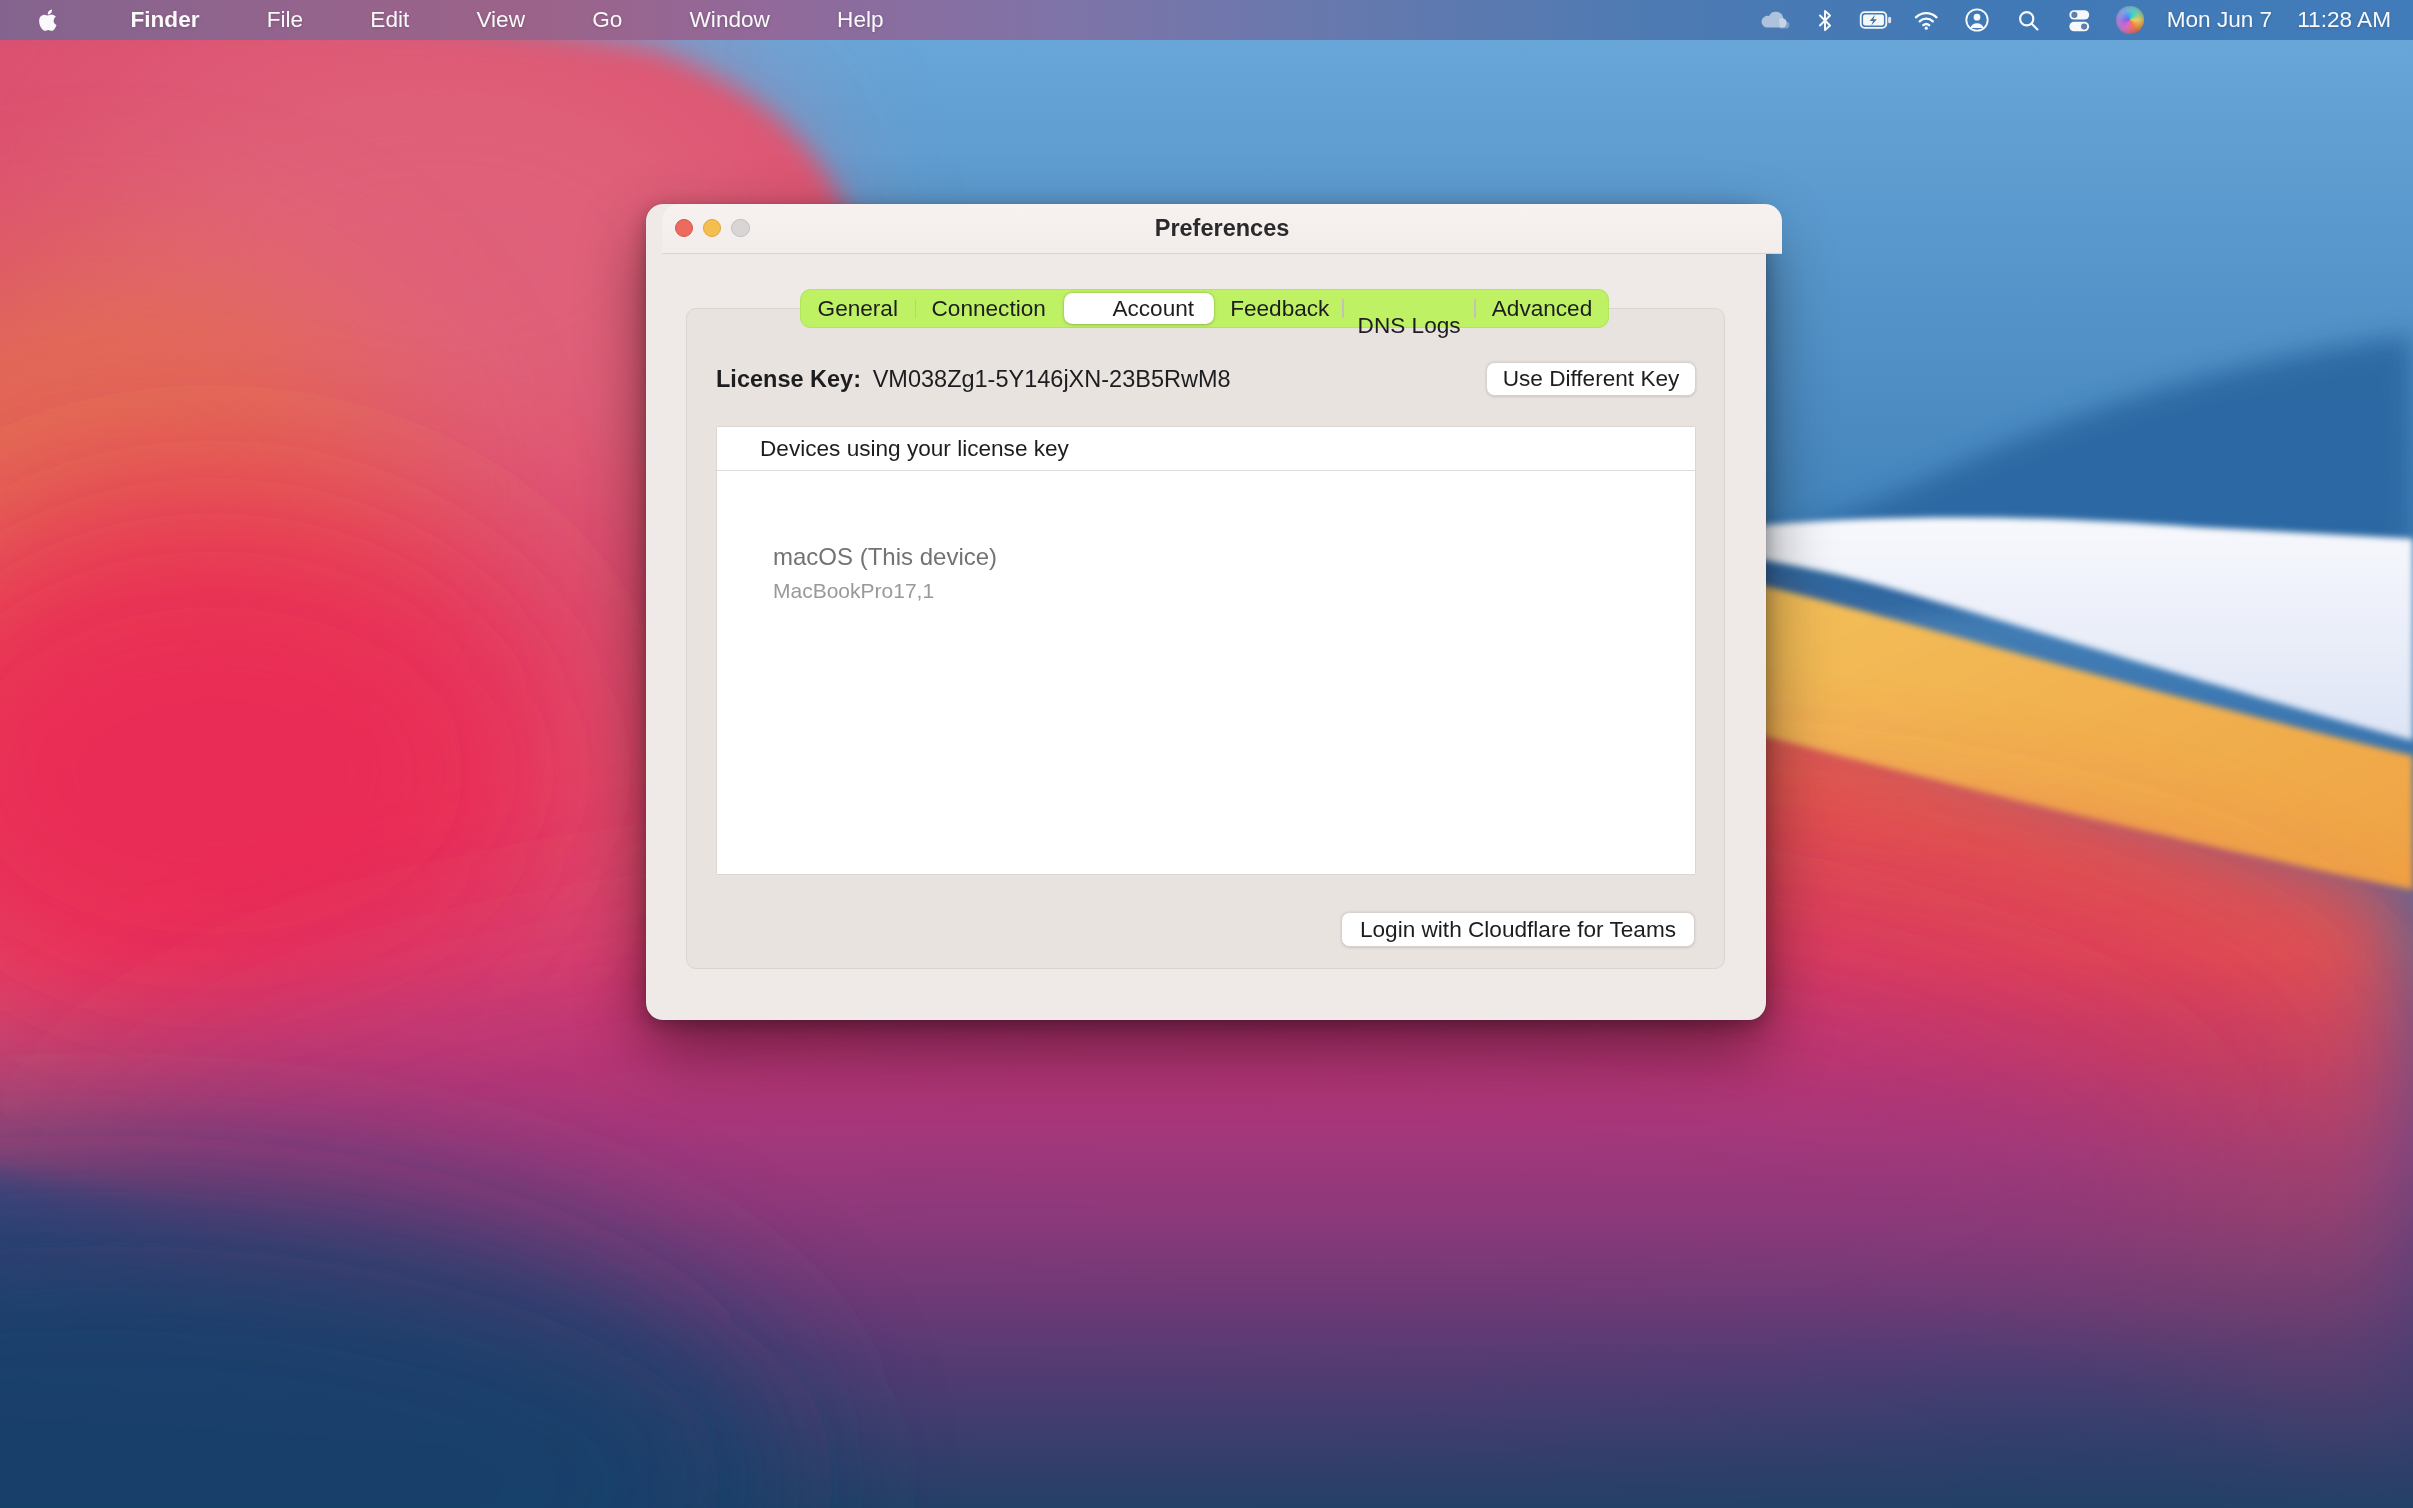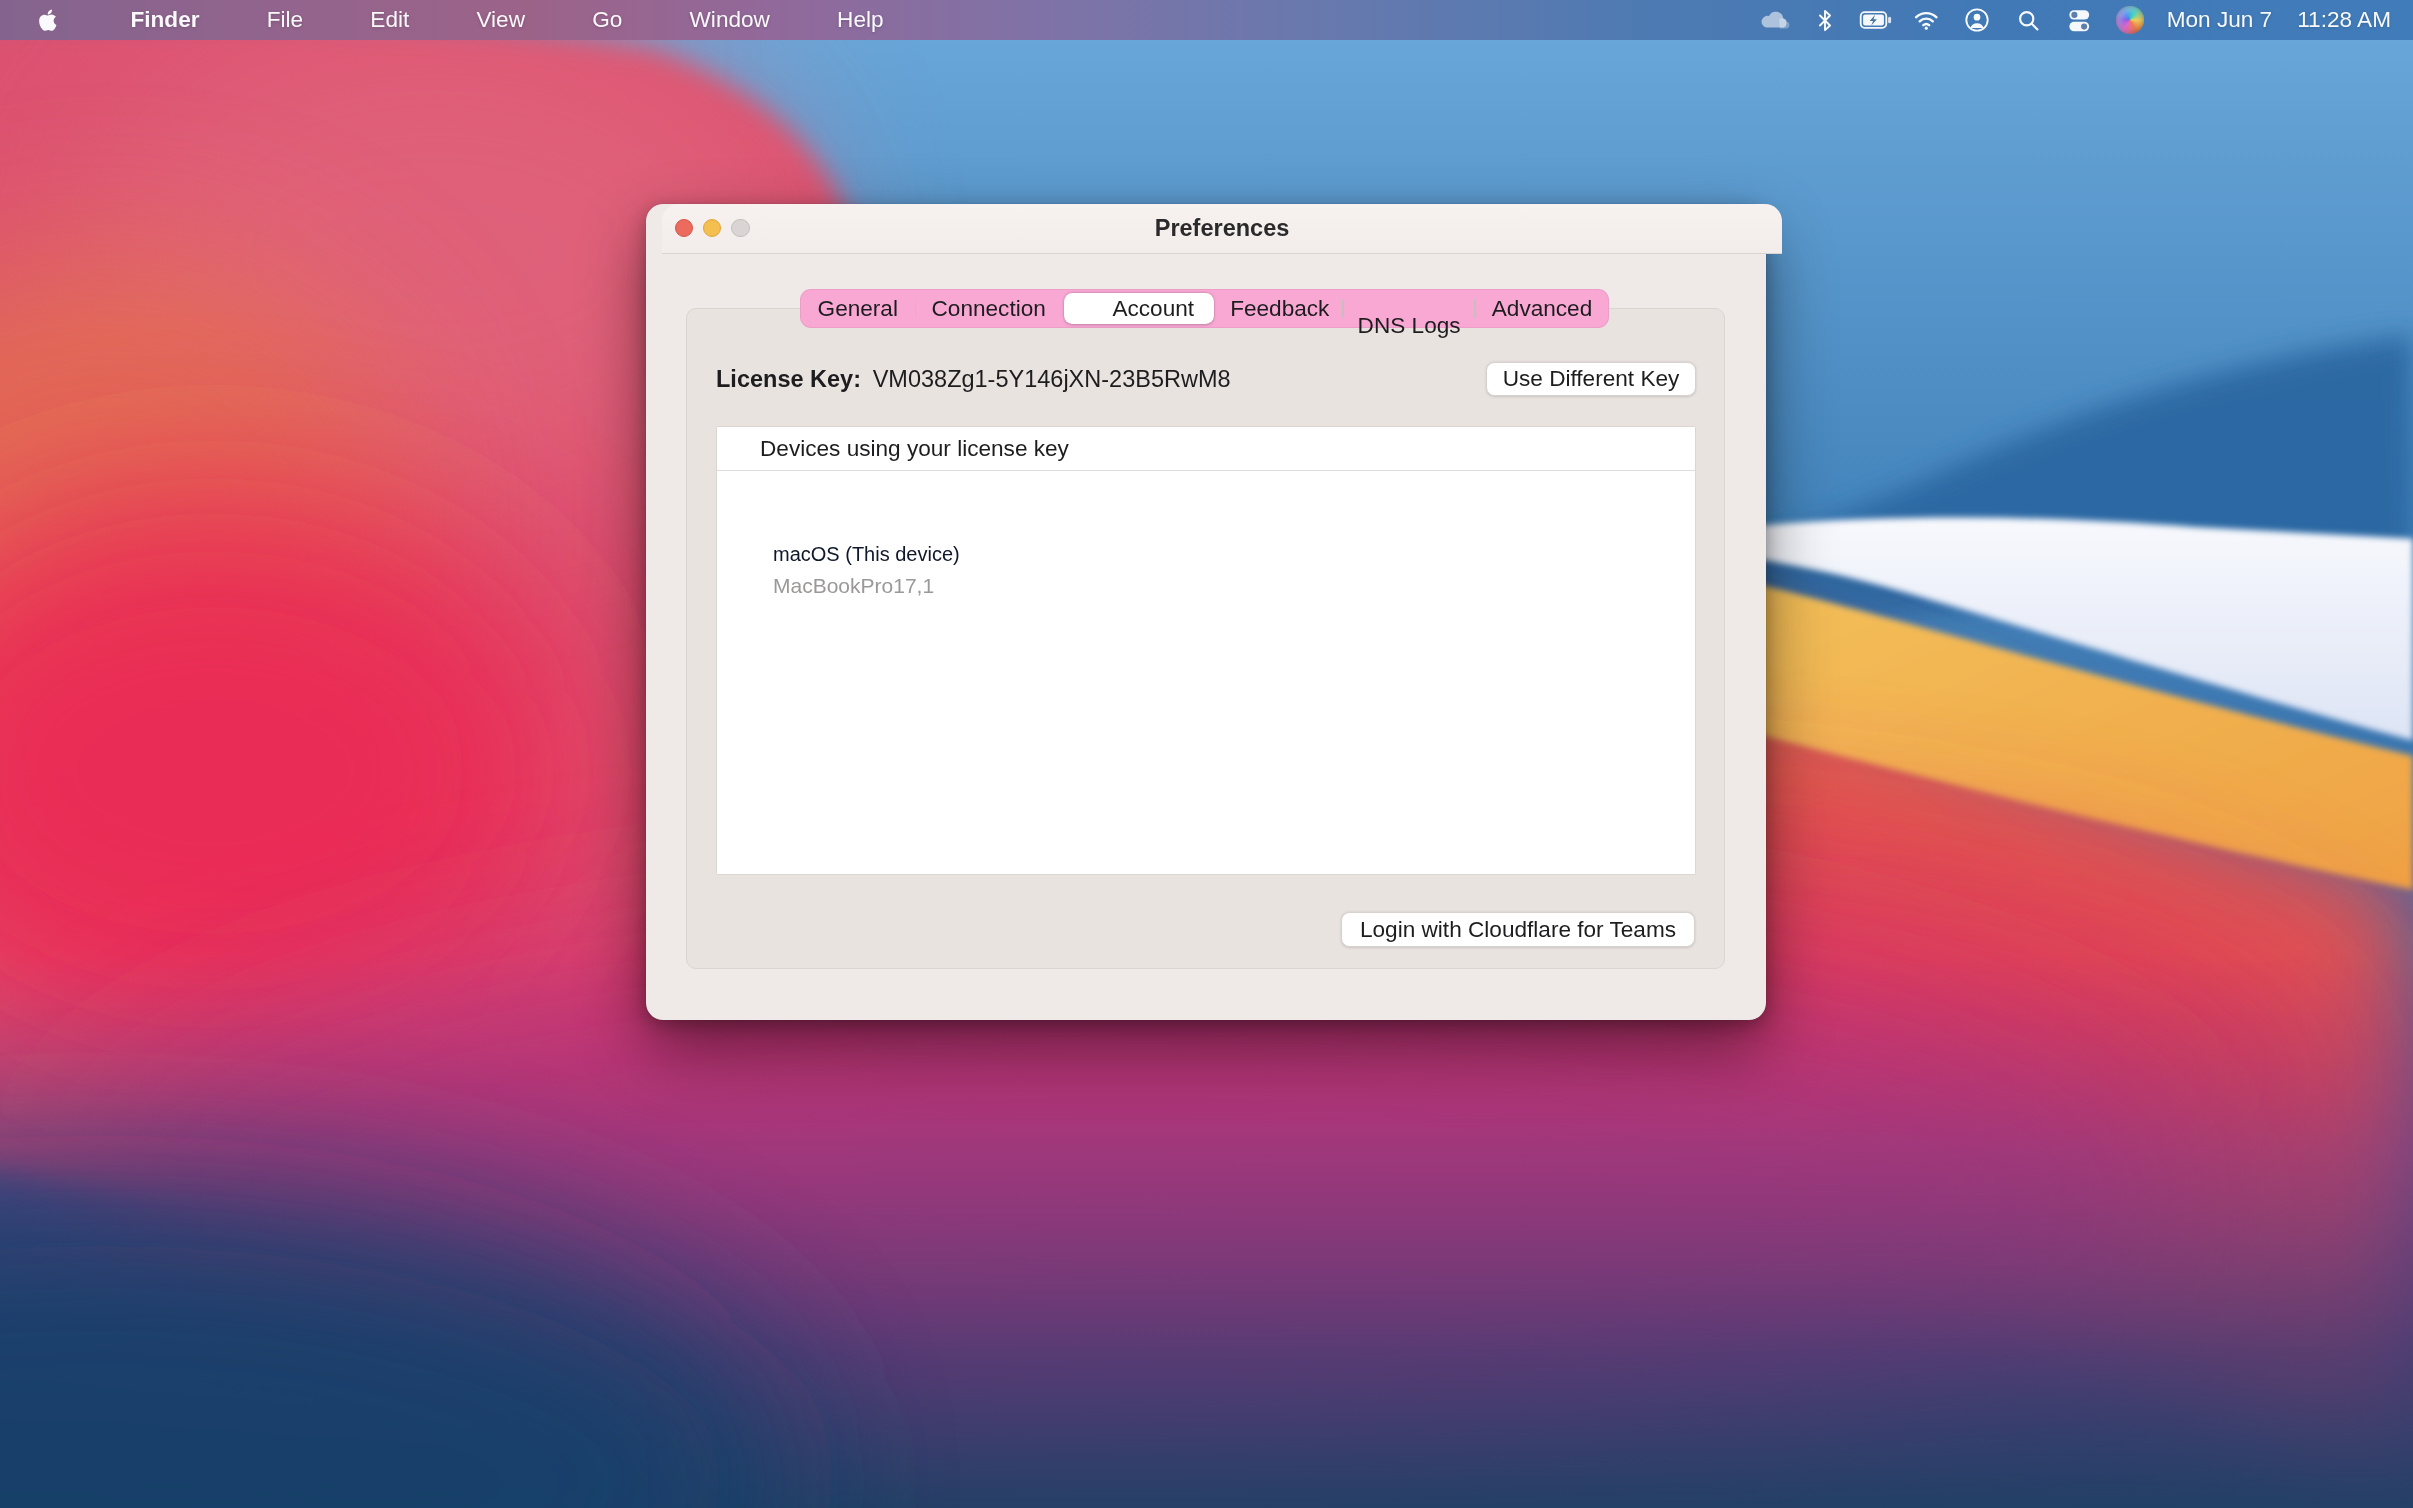--- a/index.html
+++ b/index.html
@@ -50,21 +50,21 @@
   .light.min{background:#f5bf4f;border:0.8px solid #dfa43a;}
   .light.zoom{background:#d9d5d4;border:0.8px solid #c4c0bf;}
   
   .panel{
     position:absolute;left:40px;top:104px;width:1039px;height:661px;
     background:#e9e3e0;border:0.8px solid #dbd5d2;border-radius:10px;box-sizing:border-box;
   }
   
   .segbar{
     position:absolute;left:154px;top:85px;width:809px;height:39px;
-    background:#f9a8d4;border:0.8px solid rgba(0,0,0,.055);border-radius:11px;
+    background:#bef264;border:0.8px solid rgba(0,0,0,.055);border-radius:11px;
     display:flex;align-items:stretch;box-sizing:border-box;z-index:4;
   }
   .seg{display:flex;align-items:center;justify-content:center;
     font-size:22.6px;color:#1d1d1f;white-space:nowrap;border-radius:8.4px;margin:3.4px 0;}
   .seg.selected{background:#ffffff;margin:3.4px 1.7px;
     box-shadow:0 0.8px 3.4px rgba(0,0,0,.22),0 0 0 0.8px rgba(0,0,0,.04);padding-left:28px;}
   .sep{width:1.7px;margin:9.2px 0;background:#c6c0bd;border-radius:0.8px;align-self:stretch;}
   .sep.hidden{background:transparent;}
   
   .license-row{position:absolute;left:70px;top:162px;display:flex;align-items:baseline;font-size:23.5px;color:#1d1d1f;}
@@ -80,21 +80,21 @@
   
   .devices{
     position:absolute;left:70px;top:222px;width:980px;height:449px;
     background:#ffffff;border:0.8px solid #dcd6d3;border-radius:1.7px;box-sizing:border-box;
   }
   .devices-header{
     height:43px;display:flex;align-items:center;padding-left:43px;
     font-size:22.6px;color:#1d1d1f;border-bottom:1.7px solid #dcdcdc;
   }
   .device-item{margin:72px 0 0 56px;}
-  .device-name{font-size:20px;color:#0f172a;}
+  .device-name{font-size:24px;color:#737373;}
   .device-model{font-size:21px;color:#9b9998;margin-top:8.4px;}
   svg{display:block;}
 </style>
 </head>
 <body>
 
 <div class="wallpaper">
 <svg width="2413" height="1508" viewBox="0 0 2880 1800" preserveAspectRatio="none">
   <defs>
     <linearGradient id="sky" x1="0" y1="0" x2="0" y2="1">

